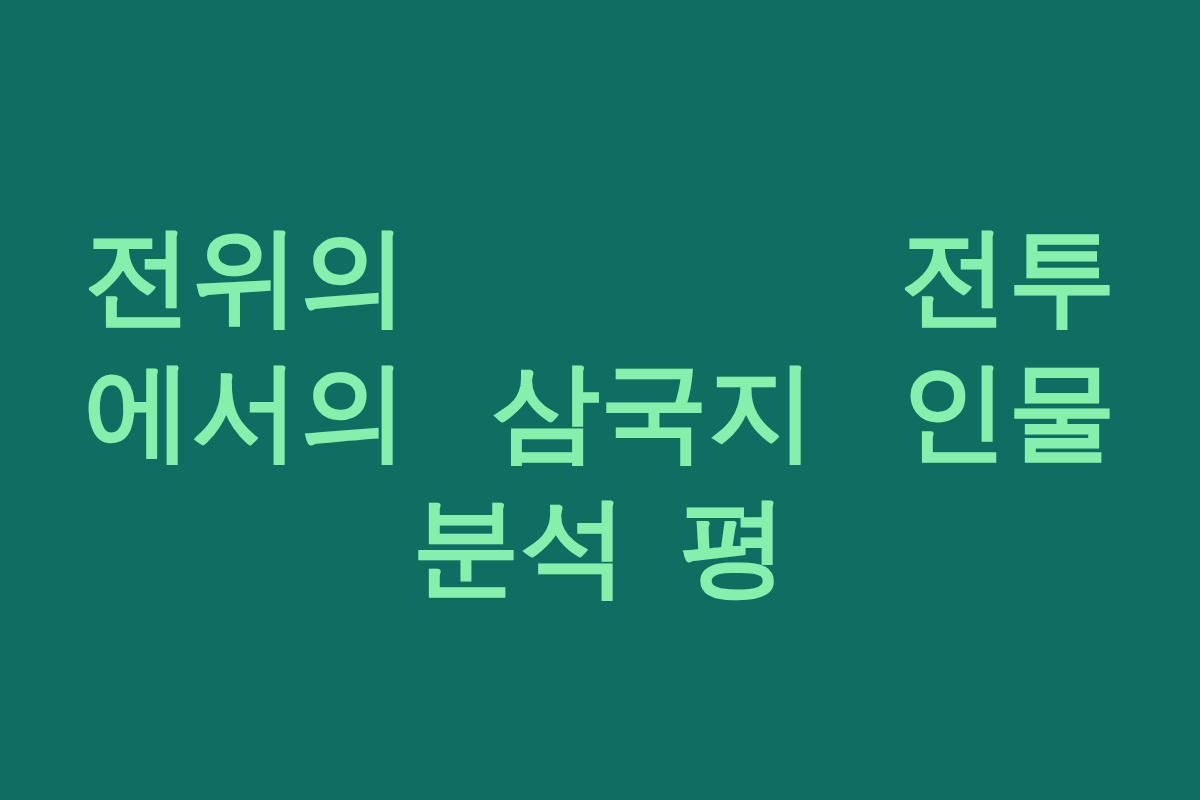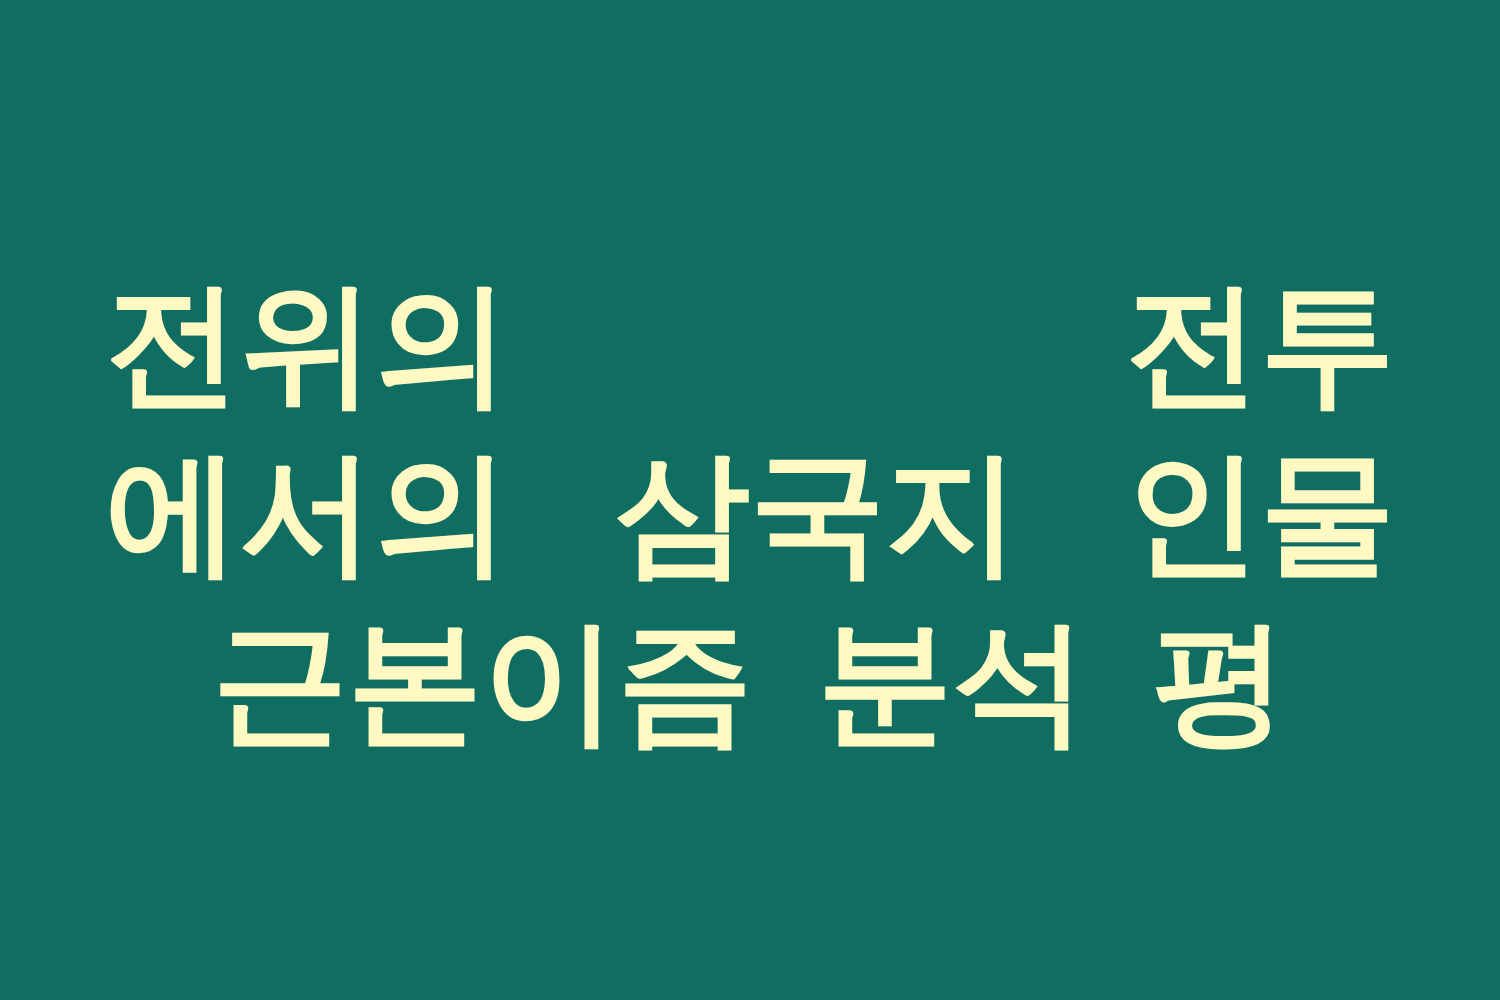--- a/index.html
+++ b/index.html
@@ -67,34 +67,33 @@
 
   .hl-line.center .hl-word + .hl-word {
     margin-left: 52px;
   }
 </style>
 </head>
 <body>
 
 <div id="card" style="background: rgb(15, 109, 98);">
 
-  <h1 id="headline" style="color: #fef9c3;">
+  <h1 id="headline" style="color: #86efac;">
 
     <span class="hl-line stretch">
       <span class="hl-word">전위의</span>
       <span class="hl-word">전투</span>
     </span>
 
     <span class="hl-line stretch">
       <span class="hl-word">에서의</span>
       <span class="hl-word">삼국지</span>
       <span class="hl-word">인물</span>
     </span>
 
     <span class="hl-line center">
-      <span class="hl-word">근본이즘</span>
       <span class="hl-word">분석</span>
       <span class="hl-word">평</span>
     </span>
 
   </h1>
 
 </div>
 
 </body></html>

